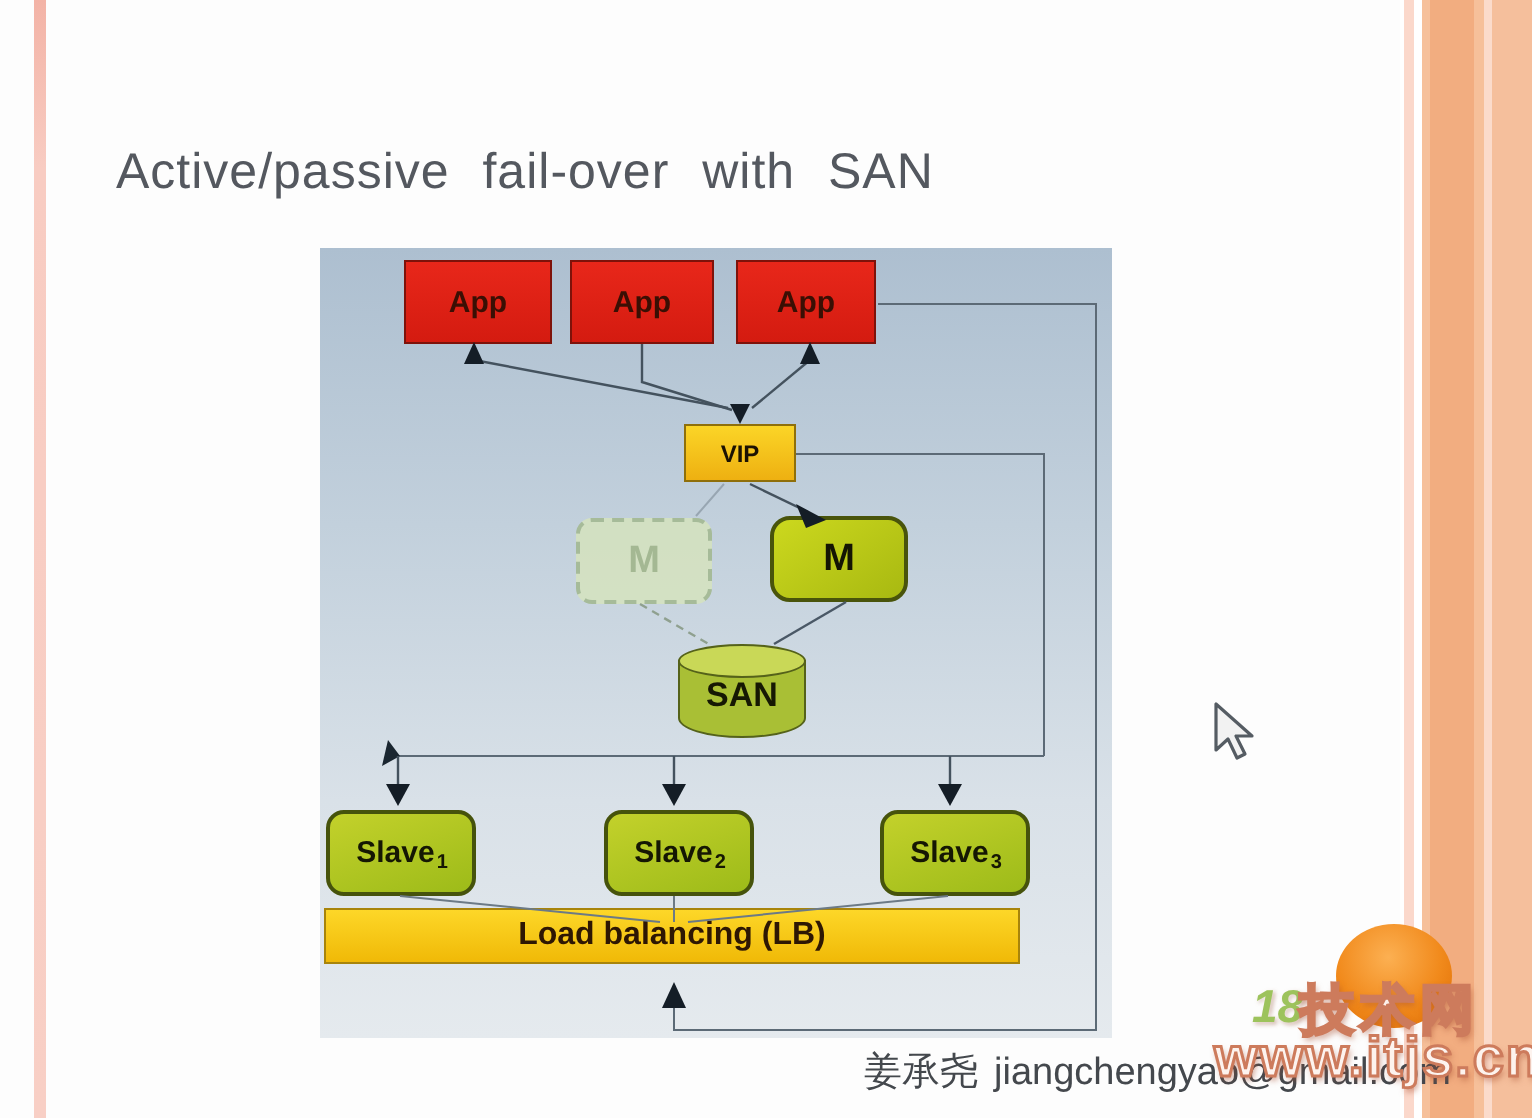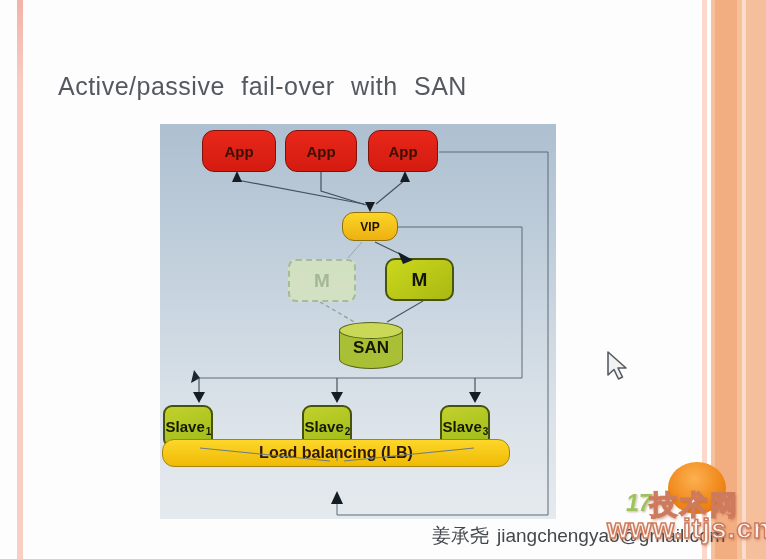--- a/index.html
+++ b/index.html
@@ -29,21 +29,21 @@
     position:absolute; left:58px; top:72px; width:520px;
     font-size:25px; color:#54585f; letter-spacing:.5px; word-spacing:9px;
   }
   
   .panel {
     position:absolute; left:160px; top:124px; width:396px; height:395px;
     background:linear-gradient(180deg,#adbfd0 0%, #c2d0dc 35%, #d9e1e8 70%, #e5eaee 100%);
   }
   .node {
     position:absolute; display:flex; align-items:center; justify-content:center;
-    font-weight:bold; z-index:3;border-radius:12px;
+    font-weight:bold; z-index:3;
   }
   .app {
     width:74px; height:42px;
     background:linear-gradient(180deg,#e8271a,#d41b10);
     border:1px solid #7e120a; color:#3a0f04; font-size:15px;
   }
   .vip {
     left:342px; top:212px; width:56px; height:29px;
     background:linear-gradient(180deg,#fbd527,#eeb011);
     border:1px solid #8f6f0a; color:#1c1202; font-size:12px;
@@ -66,27 +66,27 @@
   }
   .san .cyl-top {
     position:absolute; top:0; left:0; width:64px; height:17px;
     background:#c9d857; border:1.5px solid #55621a; border-radius:50%;
   }
   .san .cyl-label {
     position:absolute; top:16px; left:0; width:64px; text-align:center;
     font-weight:bold; font-size:17px; color:#161803;
   }
   .slave {
-    top:405px; width:50px; height:43px;
+    top:405px; width:75px; height:43px;
     background:linear-gradient(160deg,#c3d12b,#9dbb19);
     border:2px solid #46530c; border-radius:9px; color:#151703; font-size:15px;
   }
   .slave .sub { font-size:10px; position:relative; top:5px; left:1px; }
   .lb {
-    left:162px; top:439px; width:348px; height:28px;
+    left:162px; top:454px; width:348px; height:28px;
     background:linear-gradient(180deg,#fdd728,#f0b907);
     border:1px solid #a8840a; color:#2e1703; font-size:16px;
   }
   .wires { position:absolute; left:0; top:0; z-index:4; pointer-events:none; }
   
   .credit {
     position:absolute; left:432px; top:523px; z-index:5;
     font-size:19px; color:#44484d; white-space:nowrap;
   }
   .credit .name { margin-right:8px; }
@@ -207,17 +207,17 @@
 
   <svg class="cursor" width="26" height="34" viewBox="0 0 26 34">
     <polygon points="5,2 5,25 11,19.5 15.5,29 19.5,27 15,18 23,18" fill="#f2f2f2" stroke="#555c63" stroke-width="1.6" stroke-linejoin="round"></polygon>
   </svg>
 
   <div class="credit">
     <span class="name">姜承尧</span><span>jiangchengyao@gmail.com</span>
   </div>
 
   <div class="ball"></div>
-  <div class="wm wm-logo-num">17</div>
+  <div class="wm wm-logo-num">18</div>
   <div class="wm wm-logo-text">技术网</div>
   <div class="wm wm-url">www.itjs.cn</div>
 
 </div>
 
 </body></html>

